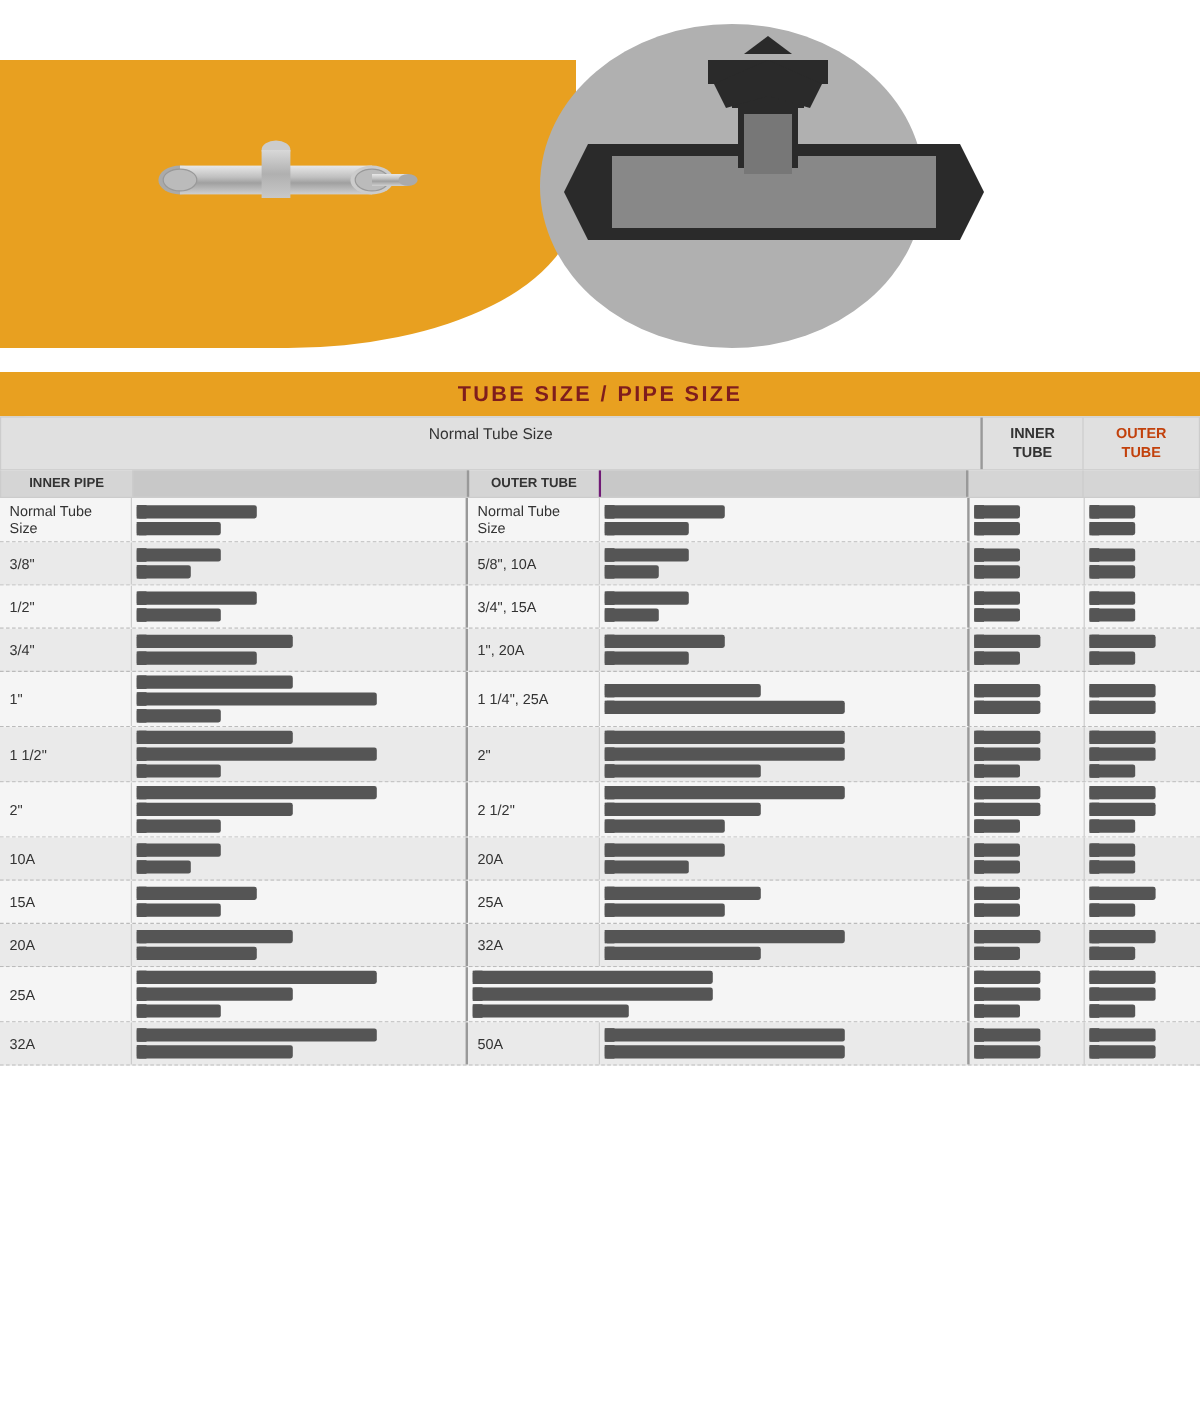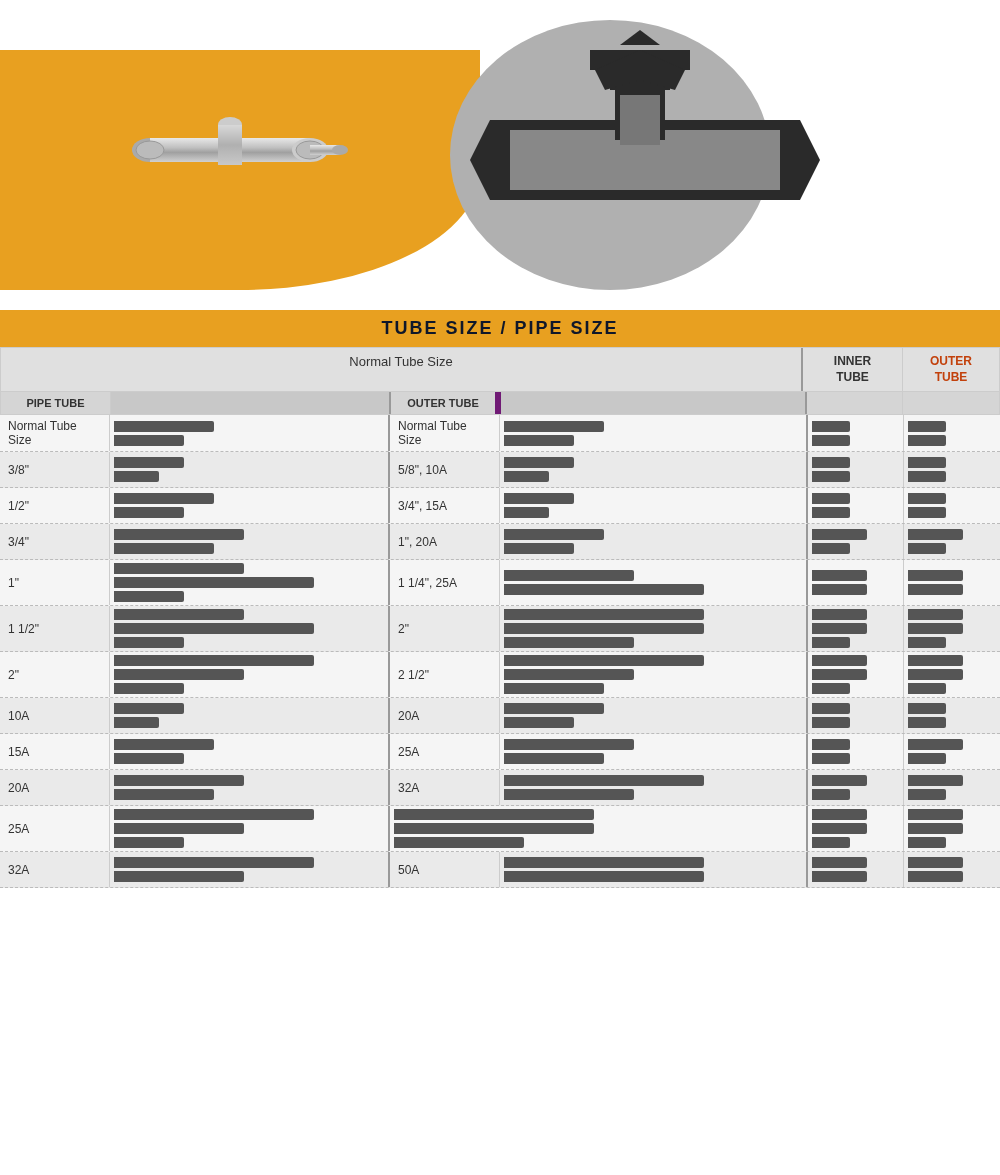--- a/index.html
+++ b/index.html
@@ -73,21 +73,21 @@
     .title-bar {
       background: #E8A020;
       width: 100%;
       padding: 8px 0;
       text-align: center;
     }
 
     .title-bar span {
       font-size: 18px;
       font-weight: bold;
-      color: #0f172a;
+      color: #7f1d1d;
       letter-spacing: 2px;
     }
 
     
     .table-section {
       width: 100%;
       background: #fff;
       flex: 1;
       border-radius: 23px;
     }
@@ -102,21 +102,21 @@
     .main-header-normal {
       flex: 1;
       text-align: center;
       padding: 6px 4px;
       font-size: 13px;
       color: #333;
       border-right: 1px solid #ccc;
     }
 
     .main-header-inner {
-      width: 100px;
+      width: 84px;
       text-align: center;
       padding: 6px 4px;
       font-size: 12px;
       font-weight: bold;
       color: #333;
       border-right: 1px solid #ccc;
       line-height: 1.3;
     }
 
     .main-header-outer {
@@ -159,21 +159,21 @@
       background: #c8c8c8;
     }
 
     .sub-header-size-label {
       width: 110px;
       text-align: center;
       padding: 5px 4px;
       font-size: 11px;
       font-weight: bold;
       color: #333;
-      border-right: 6px solid #701a75;
+      border-right: 2px solid #701a75;
     }
 
     .sub-header-outer {
       flex: 1;
       text-align: center;
       padding: 5px 4px;
       font-size: 12px;
       font-weight: bold;
       color: #333;
       border-right: 2px solid #999;
@@ -419,21 +419,21 @@
 
 <div class="table-section">
 
   <div class="main-header">
     <div class="main-header-normal" style="border-right:2px solid #999; flex: 1;">Normal Tube Size</div>
     <div class="main-header-inner">INNER<br>TUBE</div>
     <div class="main-header-outer">OUTER<br>TUBE</div>
   </div>
 
   <div class="sub-header">
-    <div class="sub-header-label">PIPE TUBE</div>
+    <div class="sub-header-label">INNER PIPE</div>
     <div class="sub-header-inner"></div>
     <div class="sub-header-size-label">OUTER TUBE</div>
     <div class="sub-header-outer"></div>
     <div class="sub-header-right"></div>
     <div class="sub-header-right2"></div>
   </div>
 
   <div class="data-rows">
 
     <div class="data-row">

